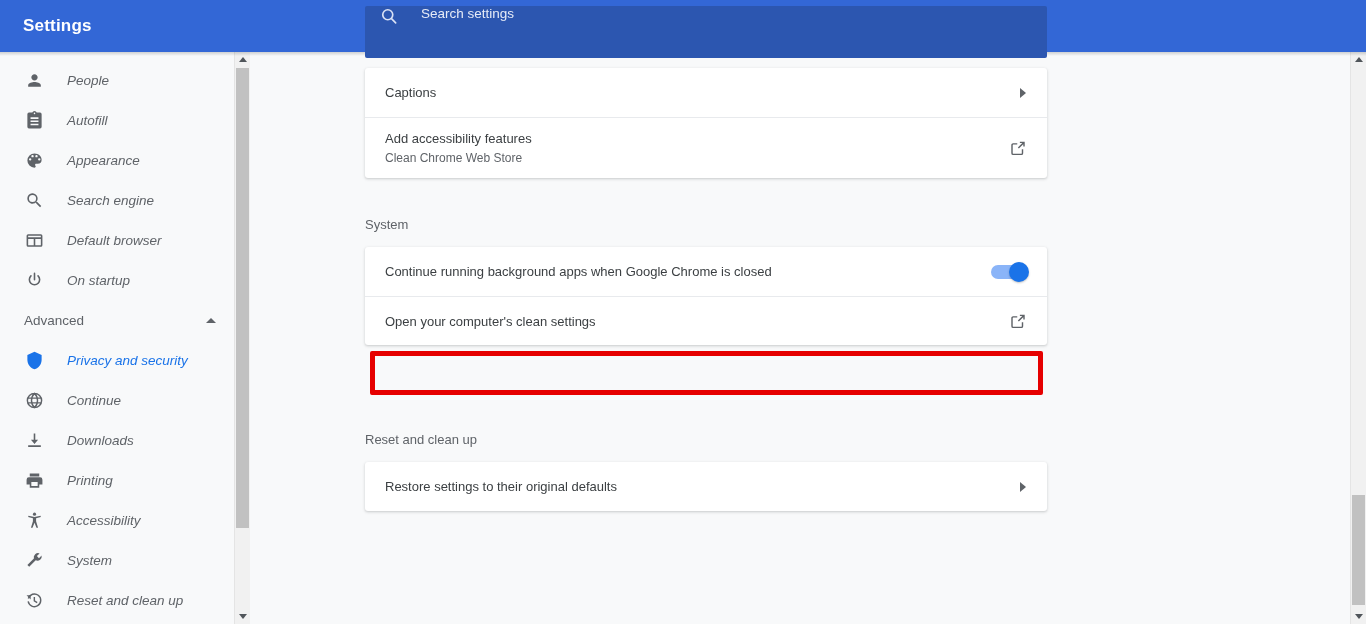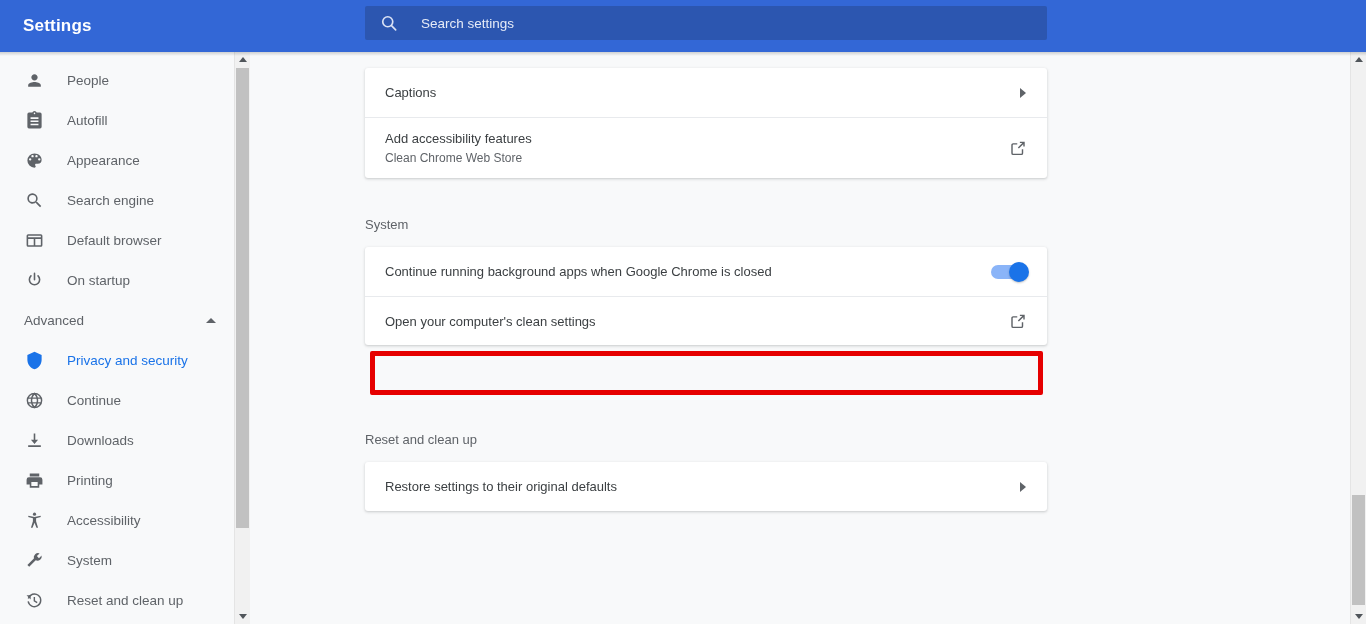--- a/index.html
+++ b/index.html
@@ -28,25 +28,25 @@
     font-size: 17px;
     color: #ffffff;
     font-weight: bold;
     letter-spacing: .2px;
   }
   #search-box {
     position: absolute;
     left: 365px;
     top: 6px;
     width: 682px;
-    height: 34px;
+    height: 52px;
     background: #2c56b0;
     border-radius: 2px;
     display: flex;
-    align-items: center;
+    align-items: flex-start;
     padding-left: 14px;
     cursor: text;
   }
   #search-box .s-icon { width: 20px; height: 20px; flex: 0 0 20px; opacity: .92; }
   #search-placeholder {
     margin-left: 22px;
     font-size: 13.5px;
     color: #e6ebf7;
   }
   #header-shadow {
@@ -75,21 +75,21 @@
     cursor: pointer;
     font-size: 13.5px;
     color: #5f6368;
   }
   .nav-item .n-icon {
     width: 20px; height: 20px;
     flex: 0 0 20px;
     display: flex; align-items: center; justify-content: center;
   }
   .nav-item .n-icon svg { fill: #5f6368; }
-  .nav-item .n-label { margin-left: 23px; white-space: nowrap; }
+  .nav-item .n-label { margin-left: 23px; white-space: nowrap; font-style: italic; }
   .nav-item.selected { color: #1a73e8; }
   .nav-item.selected .n-icon svg { fill: #1a73e8; }
   .nav-spacer { height: 8px; }
 
   .adv-header {
     position: relative;
     height: 40px;
     display: flex;
     align-items: center;
     padding: 0 18px 0 24px;

